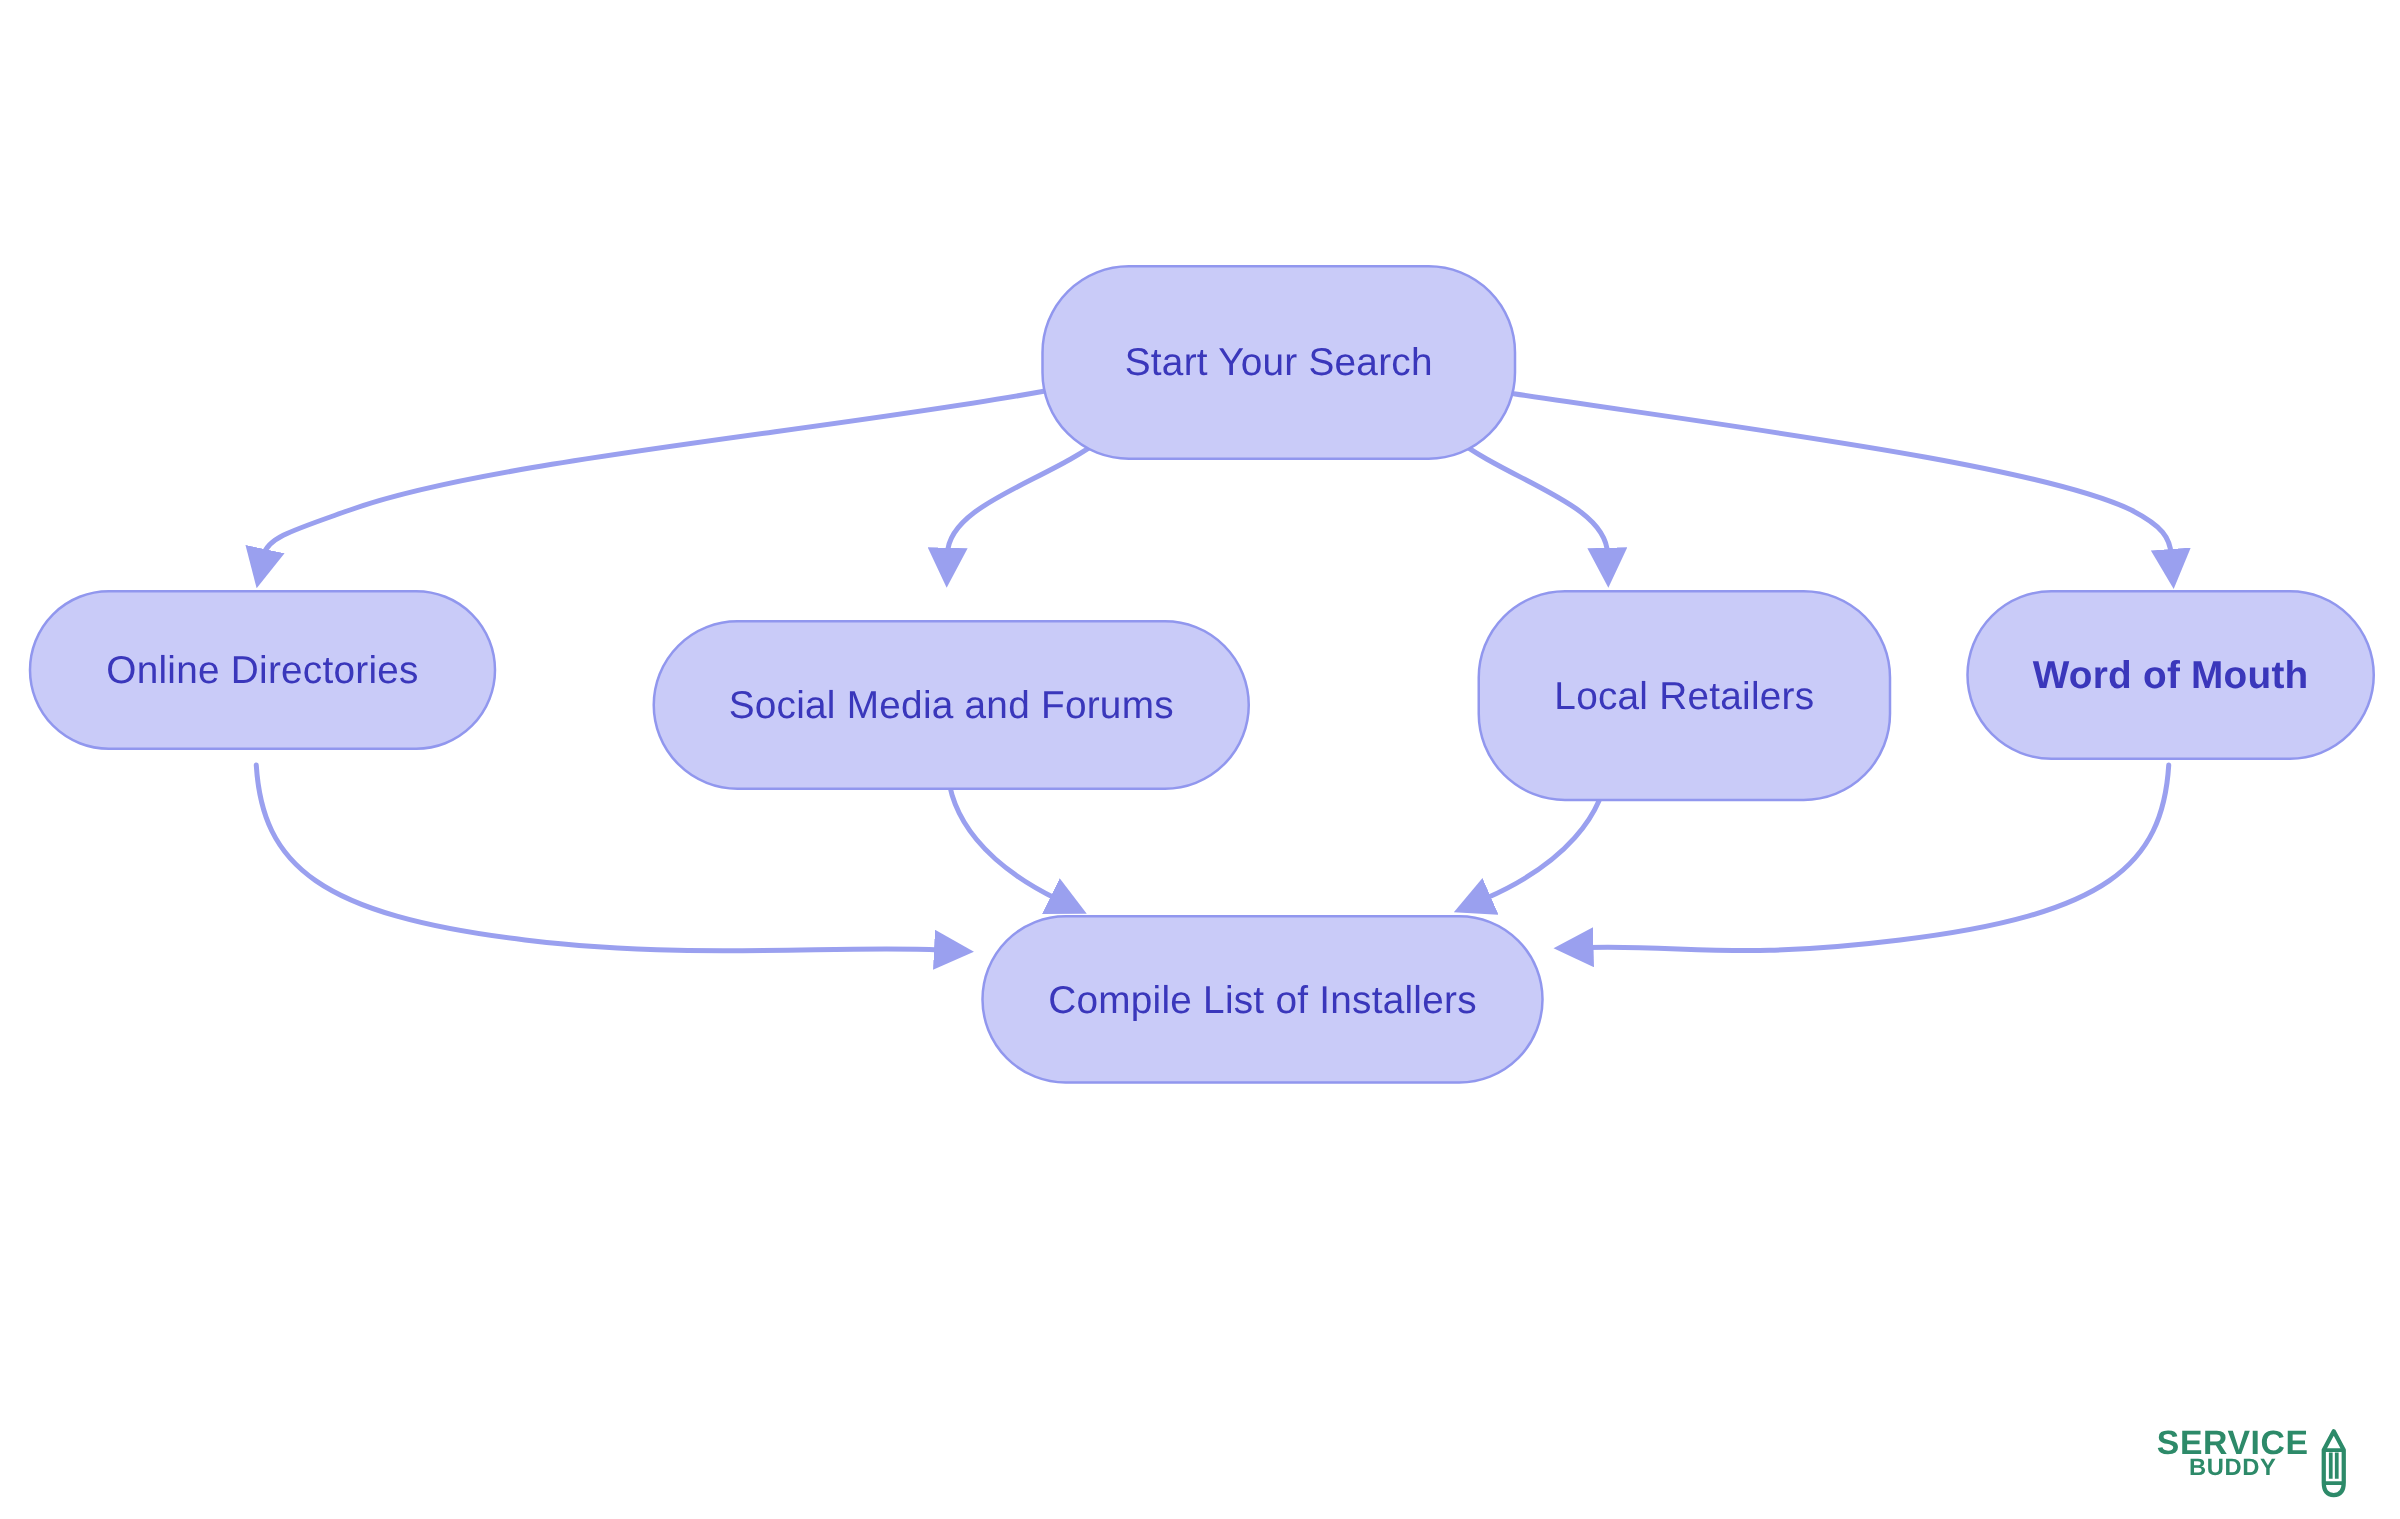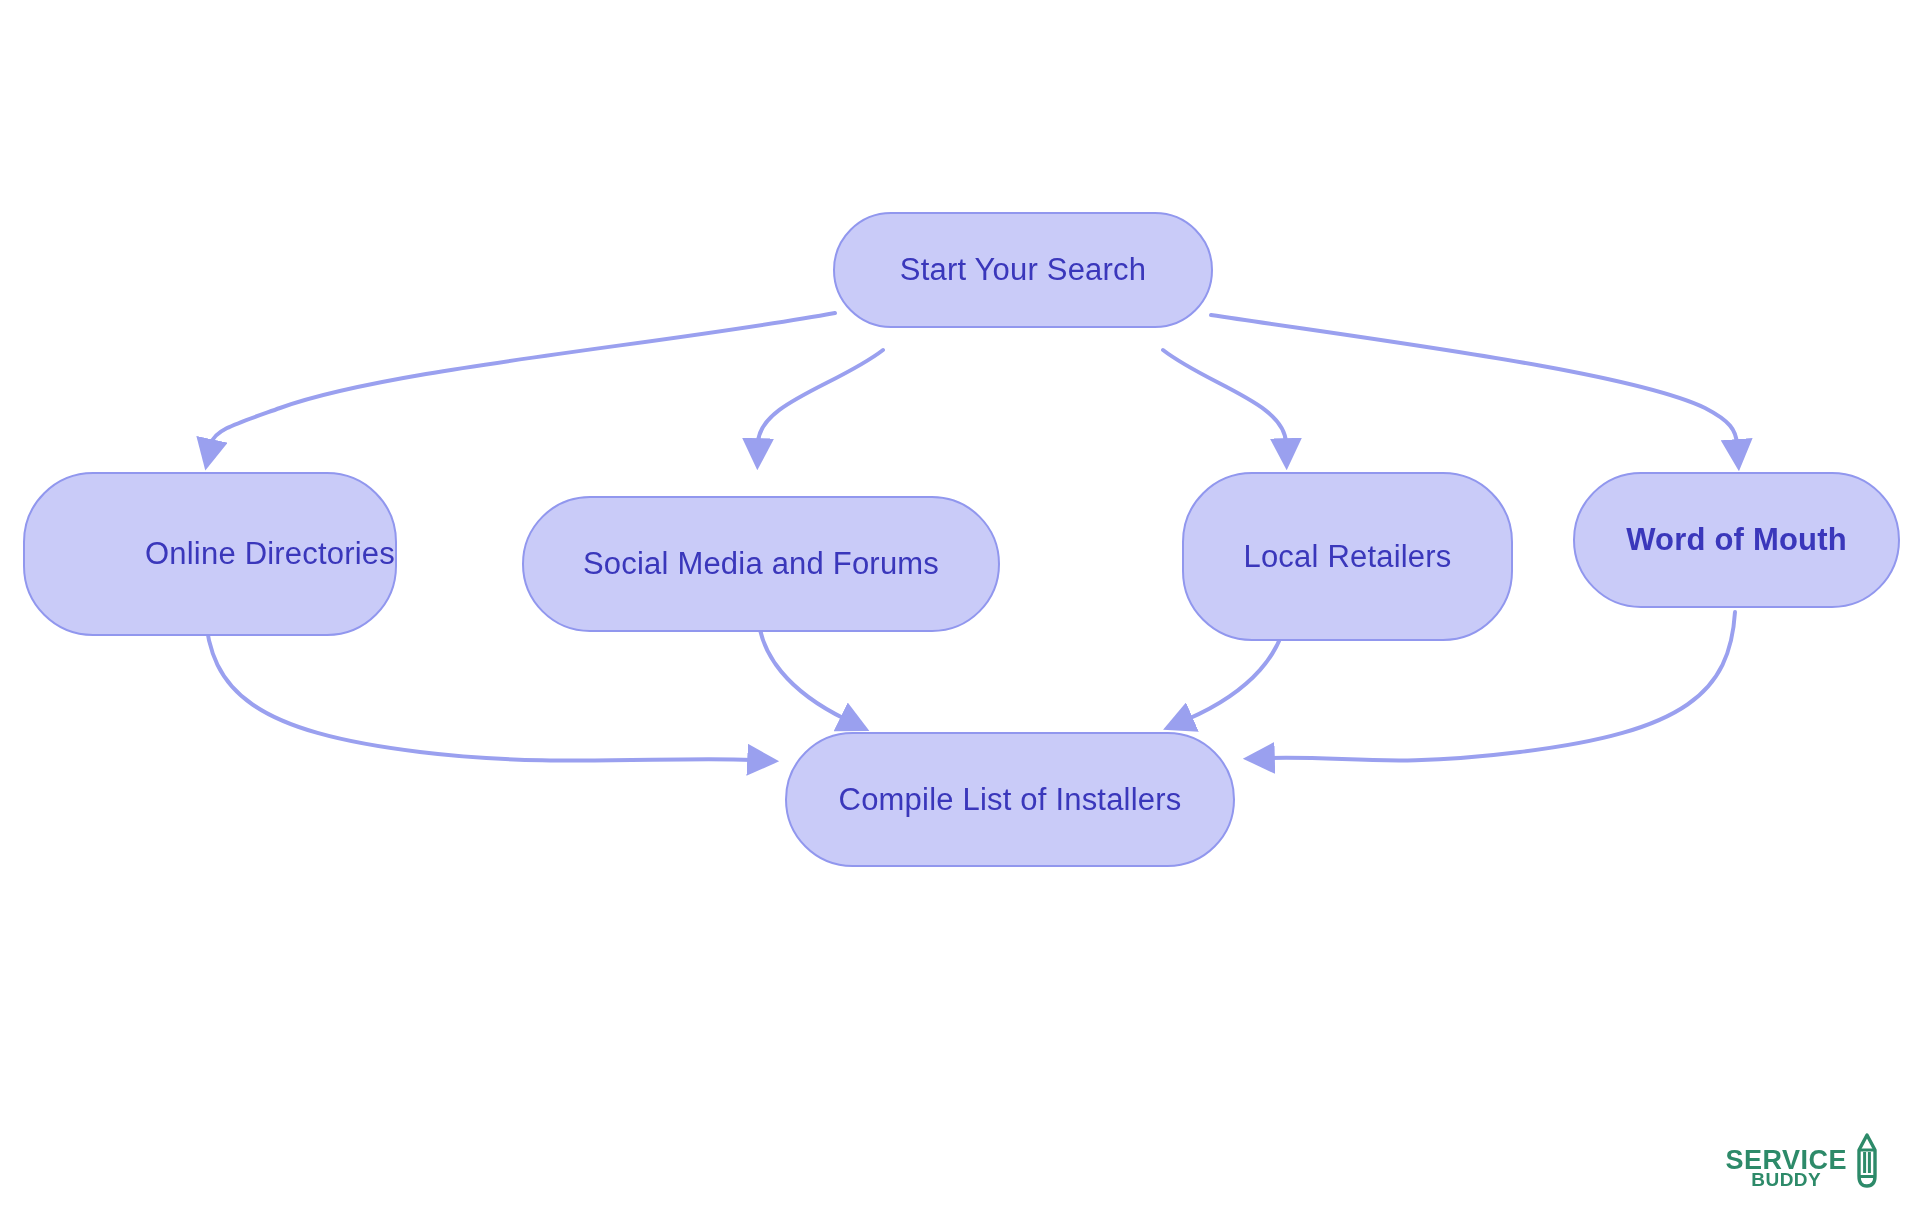--- a/index.html
+++ b/index.html
@@ -30,33 +30,33 @@
     border-radius: 70px;
     display: flex;
     align-items: center;
     justify-content: center;
     color: #3a37bb;
     font-size: 31px;
     letter-spacing: 0.2px;
     white-space: nowrap;
     z-index: 2;
   }
-  .node-start   { left: 833px;  top: 212px; width: 380px; height: 116px; }
-  .node-online  { left: 23px;   top: 472px; width: 374px; height: 164px; justify-content: flex-end; }
+  .node-start   { left: 833px;  top: 212px; width: 380px; height: 156px; }
+  .node-online  { left: 23px;   top: 472px; width: 374px; height: 128px; }
   .node-social  { left: 522px;  top: 496px; width: 478px; height: 136px; }
   .node-local   { left: 1182px; top: 472px; width: 331px; height: 169px; }
   .node-word    { left: 1573px; top: 472px; width: 327px; height: 136px; font-weight: bold; }
   .node-compile { left: 785px;  top: 732px; width: 450px; height: 135px; }
 
   .logo {
     position: absolute;
     right: 42px;
-    bottom: 26px;
+    bottom: 16px;
     display: flex;
-    align-items: flex-end;
+    align-items: flex-start;
     gap: 9px;
     color: #2d8a69;
     z-index: 2;
   }
   .logo-text {
     text-align: center;
     font-weight: bold;
     font-size: 27px;
     line-height: 0.88;
     letter-spacing: 0.5px;

